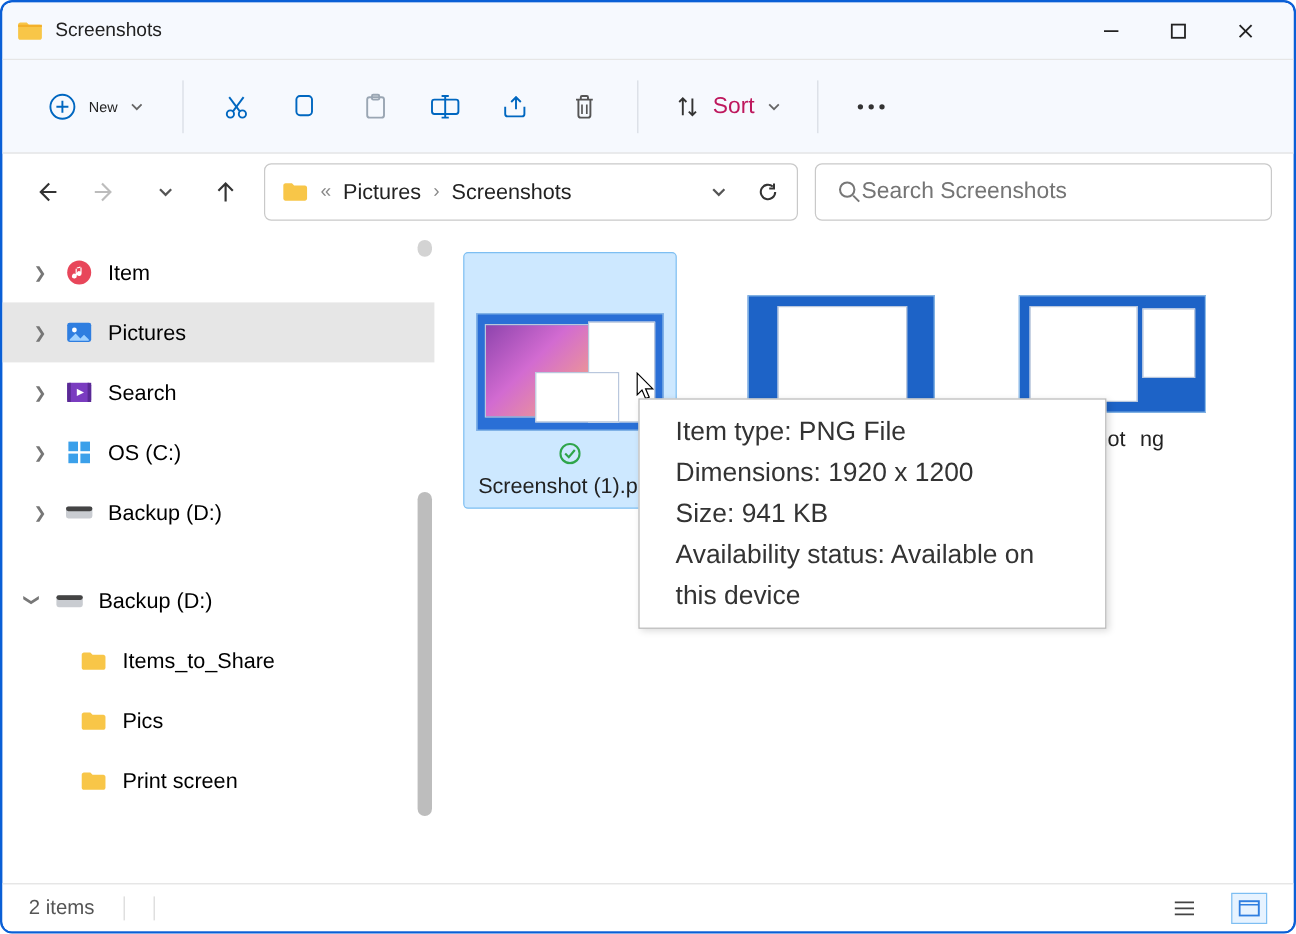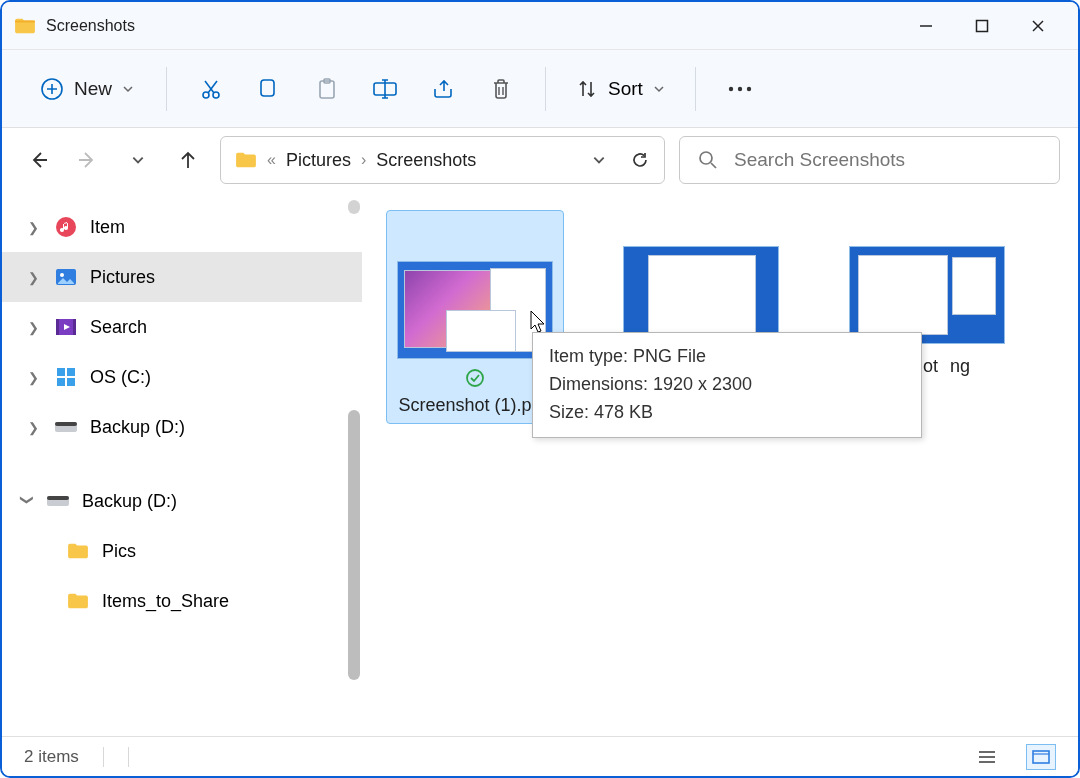--- a/index.html
+++ b/index.html
@@ -7,34 +7,34 @@
 
 
 .titlebar { height: 48px; display: flex; align-items: center; padding: 0 12px; background: #f6f9fe; border-bottom: 1px solid #e6e6e6; }
 .titlebar .folder-ico { width: 22px; height: 18px; margin-right: 10px; }
 .titlebar .title { font-size: 16px; color: #222; }
 .titlebar .spacer { flex: 1; }
 .winbtn { width: 56px; height: 48px; display: flex; align-items: center; justify-content: center; color: #222; }
 
 
 .toolbar { height: 78px; display: flex; align-items: center; background: #f6f9fe; border-bottom: 1px solid #e0e0e0; padding: 0 28px; gap: 14px; }
-.new-btn { display: flex; align-items: center; gap: 10px; font-size: 19px; color: #222; padding: 6px 10px; border-radius: 6px; }
+.new-btn { display: flex; align-items: center; gap: 10px; font-size: 12px; color: #222; padding: 6px 10px; border-radius: 6px; }
 .tb-icon { width: 44px; height: 48px; display: flex; align-items: center; justify-content: center; color: #0067c0; border-radius: 6px; }
 .tb-sep { width: 1px; height: 44px; background: #d6dbe3; margin: 0 8px; }
-.tb-label-btn { display: flex; align-items: center; gap: 10px; font-size: 19px; color: #000000; padding: 6px 8px; border-radius: 6px; }
+.tb-label-btn { display: flex; align-items: center; gap: 10px; font-size: 19px; color: #be185d; padding: 6px 8px; border-radius: 6px; }
 
 
 .navrow { height: 64px; display: flex; align-items: center; padding: 10px 18px; gap: 14px; }
 .nav-btn { width: 36px; height: 36px; display: flex; align-items: center; justify-content: center; color: #555; border-radius: 6px; font-size: 20px; }
 .nav-btn.disabled { color: #b5b5b5; }
 .addrbar { flex: 0 0 445px; height: 48px; border: 1px solid #c9c9c9; border-radius: 6px; display: flex; align-items: center; padding: 0 14px; gap: 10px; font-size: 18px; }
 .addrbar .crumb { color: #222; }
 .addrbar .sep { color: #888; font-size: 16px; }
 .addrbar .spacer { flex: 1; }
-.searchbar { flex: 1; height: 48px; border: 1px solid #c9c9c9; border-radius: 6px; display: flex; align-items: center; padding: 0 18px; gap: 16px; }
+.searchbar { flex: 1; height: 48px; border: 1px solid #c9c9c9; border-radius: 6px; display: flex; align-items: center; padding: 0 18px; }
 .searchbar input { border: none; outline: none; font-size: 19px; flex: 1; color: #666; background: transparent; }
 
 
 .main { display: flex; height: calc(100% - 48px - 78px - 64px - 40px); }
 .sidebar { width: 360px; position: relative; padding-top: 10px; }
 .scroll-track { position: absolute; right: 0; top: 8px; bottom: 8px; width: 16px; background: transparent; }
 .scroll-thumb { position: absolute; right: 2px; width: 12px; background: #bdbdbd; border-radius: 6px; }
 .side-item { height: 50px; display: flex; align-items: center; gap: 12px; padding-left: 26px; font-size: 18px; }
 .side-item .chev { width: 14px; color: #777; font-size: 13px; }
 .side-item.selected { background: #e6e6e6; }
@@ -55,21 +55,21 @@
 .thumb1 .t-win:nth-child(1){left:6px;top:8px;width:100px;height:78px;background:linear-gradient(135deg,#8e44ad,#d26bd1 40%,#ffb56b);} 
 .thumb1 .t-win:nth-child(2){right:6px;top:6px;width:56px;height:84px;}
 .thumb1 .t-win:nth-child(3){left:48px;top:48px;width:70px;height:42px;}
 .thumb2 { background:#1d63c7; }
 .thumb2 .t-win:nth-child(1){left:24px;top:8px;width:108px;height:80px;}
 .thumb3 { background:#1d63c7; }
 .thumb3 .t-win:nth-child(1){left:8px;top:8px;width:90px;height:80px;}
 .thumb3 .t-win:nth-child(2){right:8px;top:10px;width:44px;height:58px;}
 
 
-.tooltip { position: absolute; background: #fff; border: 1px solid #b7b7b7; box-shadow: 2px 2px 6px rgba(0,0,0,.15); padding: 10px 16px; font-size: 18px; color: #333; line-height: 1.55; }
+.tooltip { position: absolute; background: #fff; border: 1px solid #b7b7b7; box-shadow: 2px 2px 6px rgba(0,0,0,.15); padding: 10px 30px; font-size: 22px; color: #333; line-height: 1.55; }
 
 
 .cursor { position: absolute; width: 18px; height: 24px; pointer-events:none; }
 
 
 .statusbar { position: absolute; bottom: 0; left: 0; right: 0; height: 40px; border-top: 1px solid #e0e0e0; display: flex; align-items: center; padding: 0 22px; gap: 24px; font-size: 17px; color: #555; background: #fff; }
 .statusbar .sep { width: 1px; height: 20px; background: #d8d8d8; }
 .statusbar .spacer { flex: 1; }
 .view-toggle { width: 30px; height: 26px; display:flex;align-items:center;justify-content:center; }
 .view-toggle.active { border: 1px solid #7dbef2; background: #e7f3ff; }
@@ -301,29 +301,37 @@
           </svg>
         </span>
       <span>Backup (D:)</span>
     </div>
     <div class="side-item child">
       <span class="side-ico">
           <svg width="22" height="18" viewBox="0 0 24 20">
             <path class="folder-ico-y" d="M1 4c0-1 1-2 2-2h6l2 2h10c1 0 2 1 2 2v10c0 1-1 2-2 2H3c-1 0-2-1-2-2z"></path>
           </svg>
         </span>
-      <span>Pics</span>
+      <span>Items_to_Share</span>
     </div>
     <div class="side-item child">
       <span class="side-ico">
           <svg width="22" height="18" viewBox="0 0 24 20">
             <path class="folder-ico-y" d="M1 4c0-1 1-2 2-2h6l2 2h10c1 0 2 1 2 2v10c0 1-1 2-2 2H3c-1 0-2-1-2-2z"></path>
           </svg>
         </span>
-      <span>Items_to_Share</span>
+      <span>Pics</span>
+    </div>
+    <div class="side-item child">
+      <span class="side-ico">
+          <svg width="22" height="18" viewBox="0 0 24 20">
+            <path class="folder-ico-y" d="M1 4c0-1 1-2 2-2h6l2 2h10c1 0 2 1 2 2v10c0 1-1 2-2 2H3c-1 0-2-1-2-2z"></path>
+          </svg>
+        </span>
+      <span>Print screen</span>
     </div>
 
     <div class="scroll-track">
       <div class="scroll-thumb" style="top:0;height:14px;background:#d3d3d3;"></div>
       <div class="scroll-thumb" style="top:210px;height:270px;"></div>
     </div>
   </div>
 
   <div class="content">
     <div class="files">
@@ -358,22 +366,23 @@
         </div>
       </div>
     </div>
 
     <svg class="cursor" style="left:168px;top:118px;" viewBox="0 0 18 24">
         <path d="M1 1l0 18 4-4 3 7 3-1-3-7 6 0z" fill="#fff" stroke="#000" stroke-width="1"></path>
       </svg>
 
     <div class="tooltip" style="left:170px; top:140px; width:390px;">
       <div>Item type: PNG File</div>
-      <div>Dimensions: 1920 x 2300</div>
-      <div>Size: 478 KB</div>
+      <div>Dimensions: 1920 x 1200</div>
+      <div>Size: 941 KB</div>
+      <div>Availability status: Available on this device</div>
     </div>
   </div>
 </div>
 
 <div class="statusbar">
   <span>2 items</span>
   <div class="sep"></div>
   <div class="sep"></div>
   <div class="spacer"></div>
   <div class="view-toggle">

